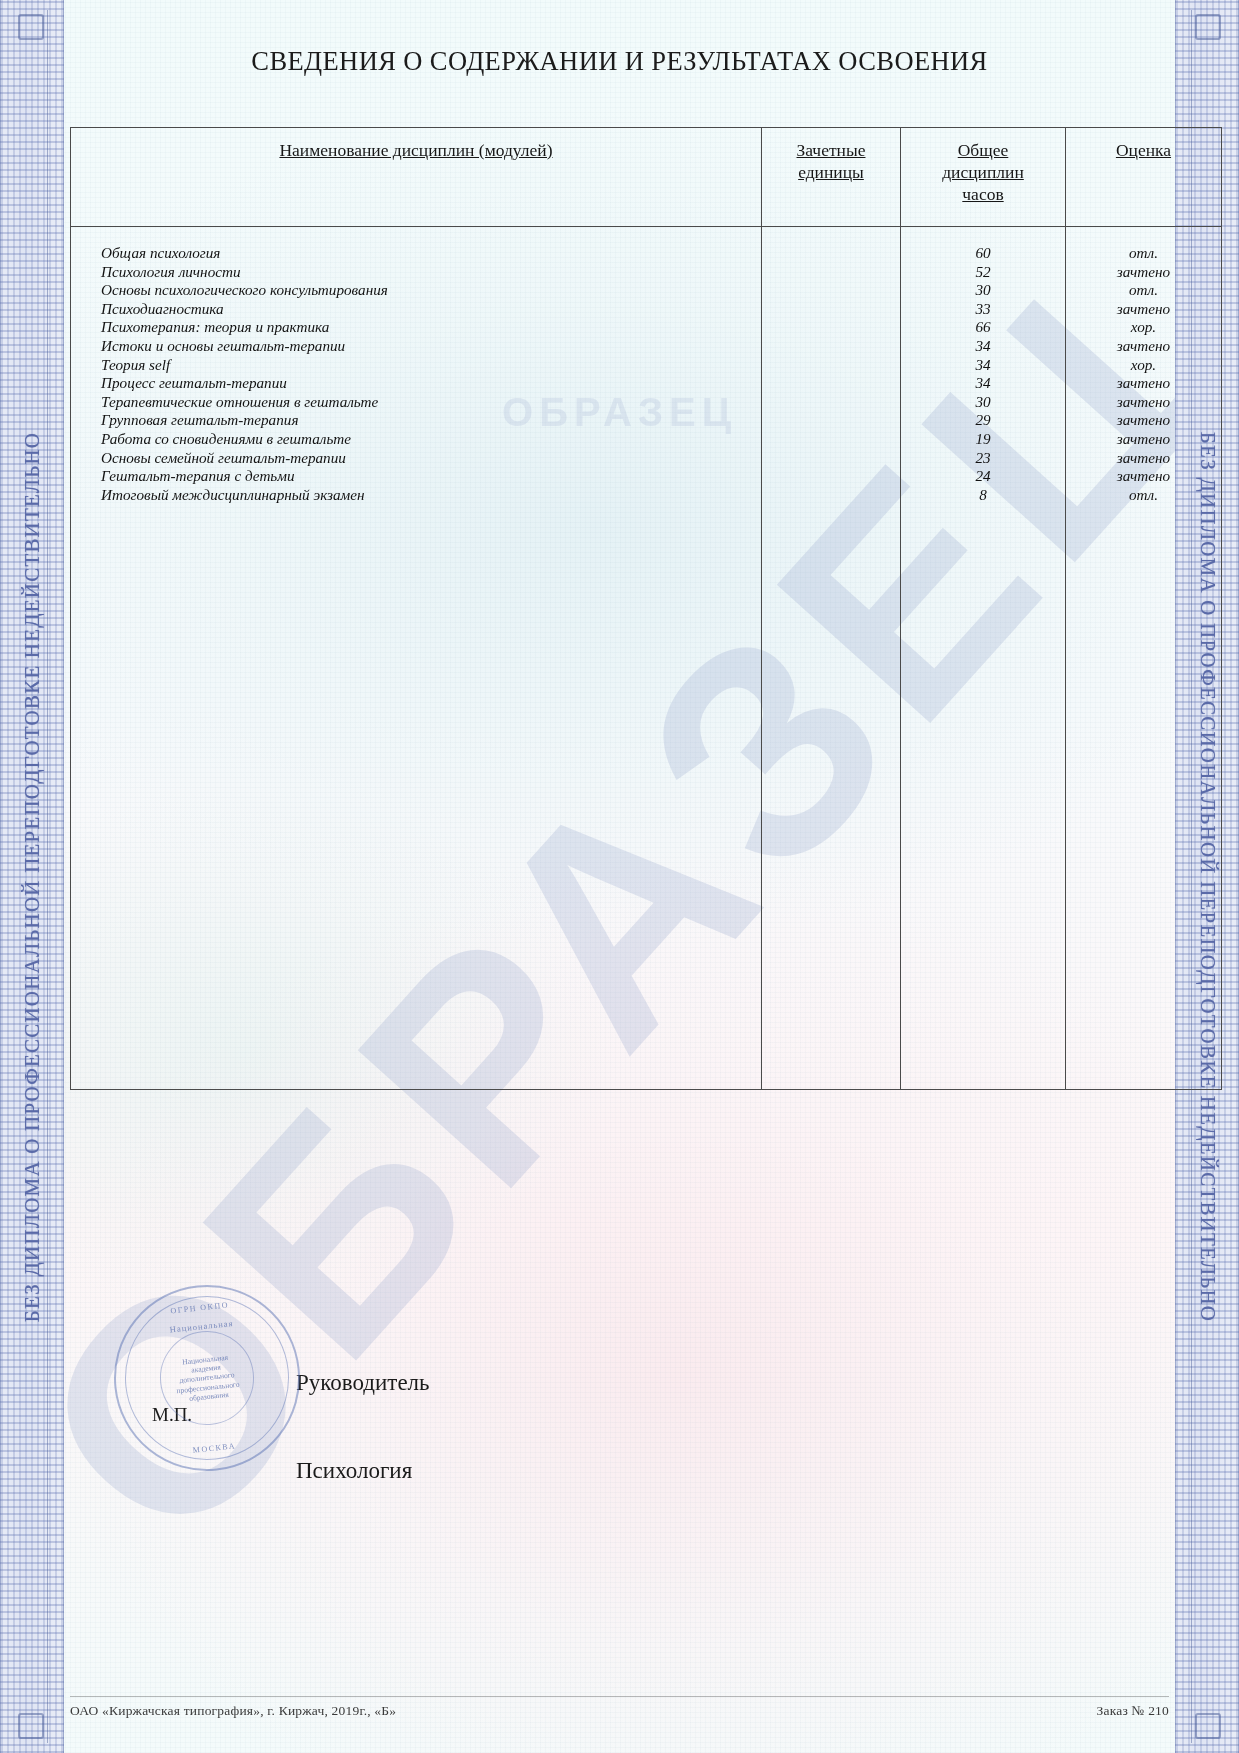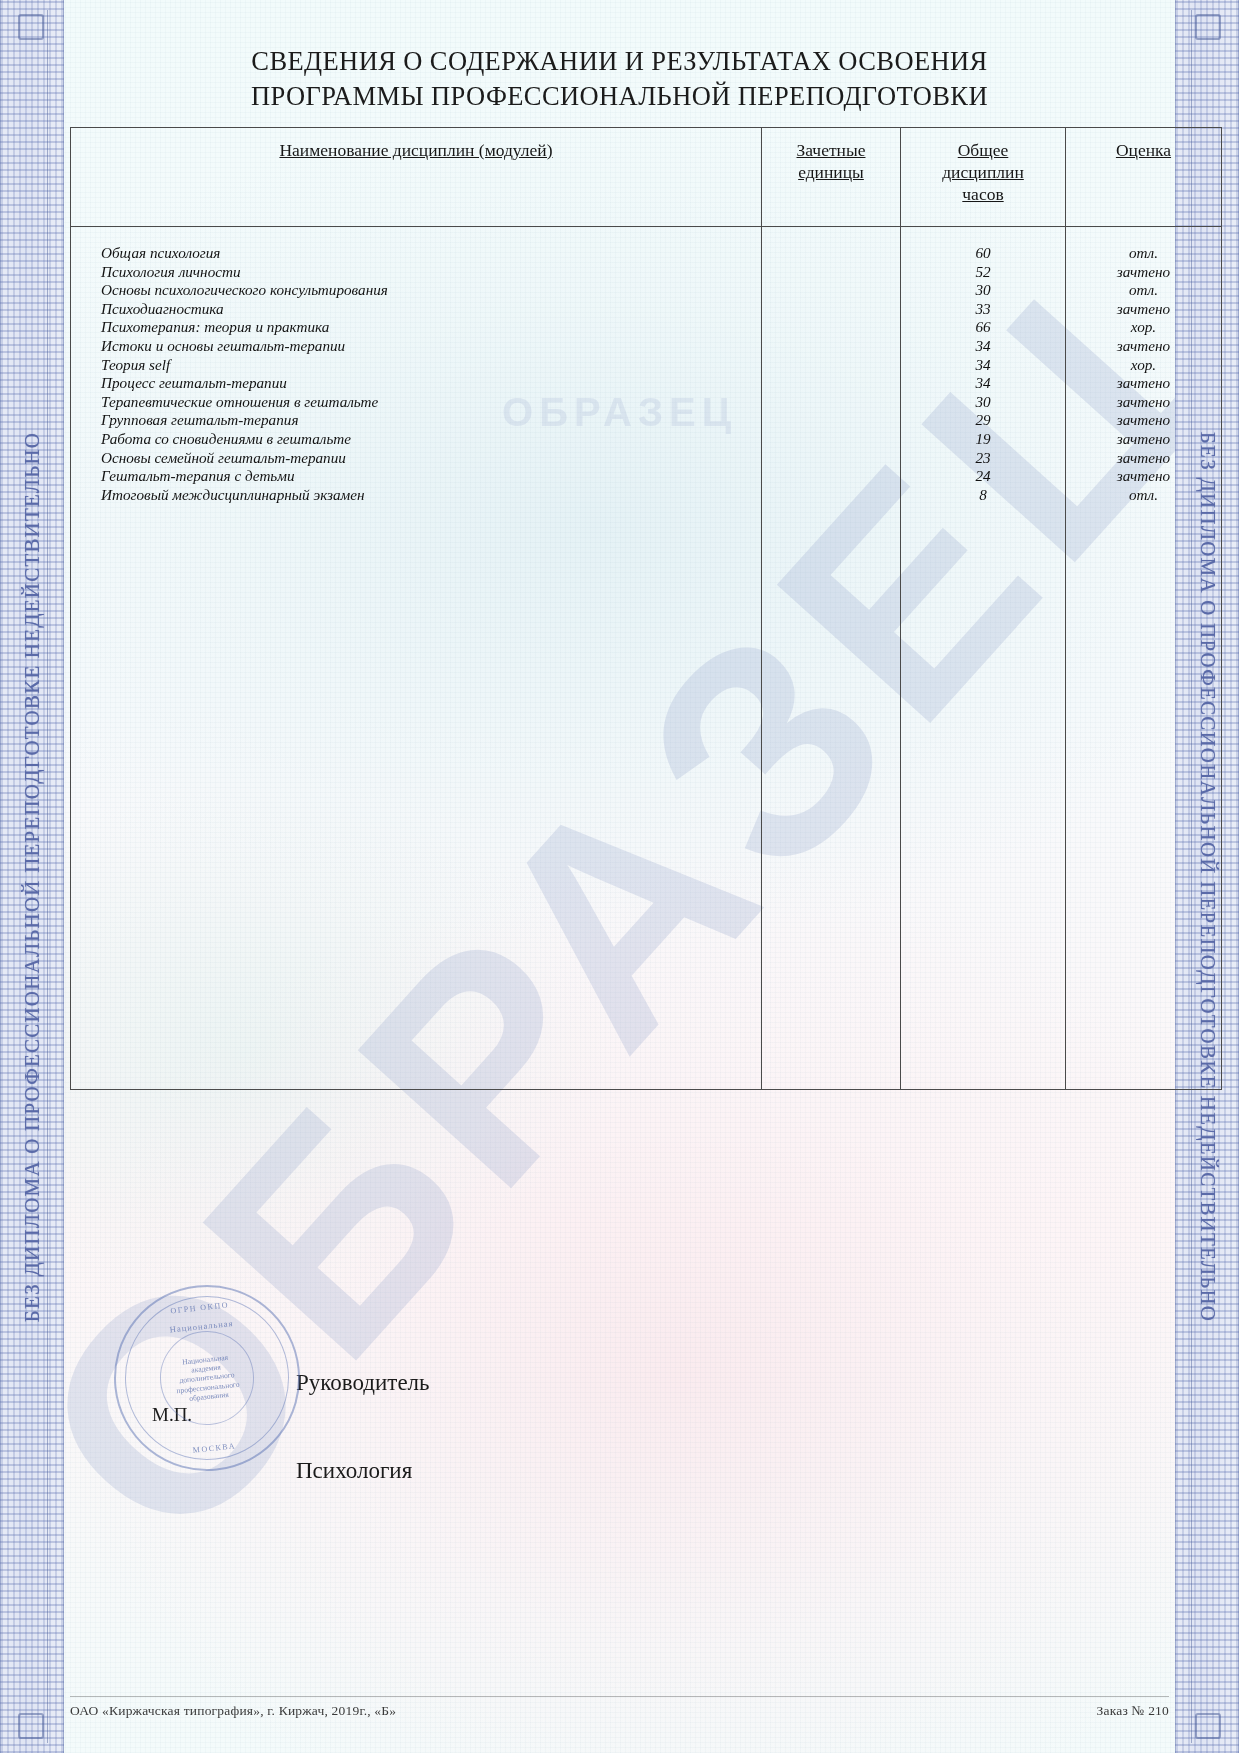--- a/index.html
+++ b/index.html
@@ -329,21 +329,20 @@
 
   <div class="corner-mark tl"></div>
   <div class="corner-mark tr"></div>
   <div class="corner-mark bl"></div>
   <div class="corner-mark br"></div>
 
   <div class="content">
 
     <div class="doc-title">
       <div>СВЕДЕНИЯ О СОДЕРЖАНИИ И РЕЗУЛЬТАТАХ ОСВОЕНИЯ</div>
-      <div>ПРОГРАММЫ ПРОФЕССИОНАЛЬНОЙ ПЕРЕПОДГОТОВКИ</div>
     </div>
 
     <table class="grades">
       <thead>
         <tr>
           <th class="col-name">Наименование дисциплин (модулей)</th>
           <th class="col-units">
             <div>Зачетные</div>
             <div>единицы</div>
           </th>

